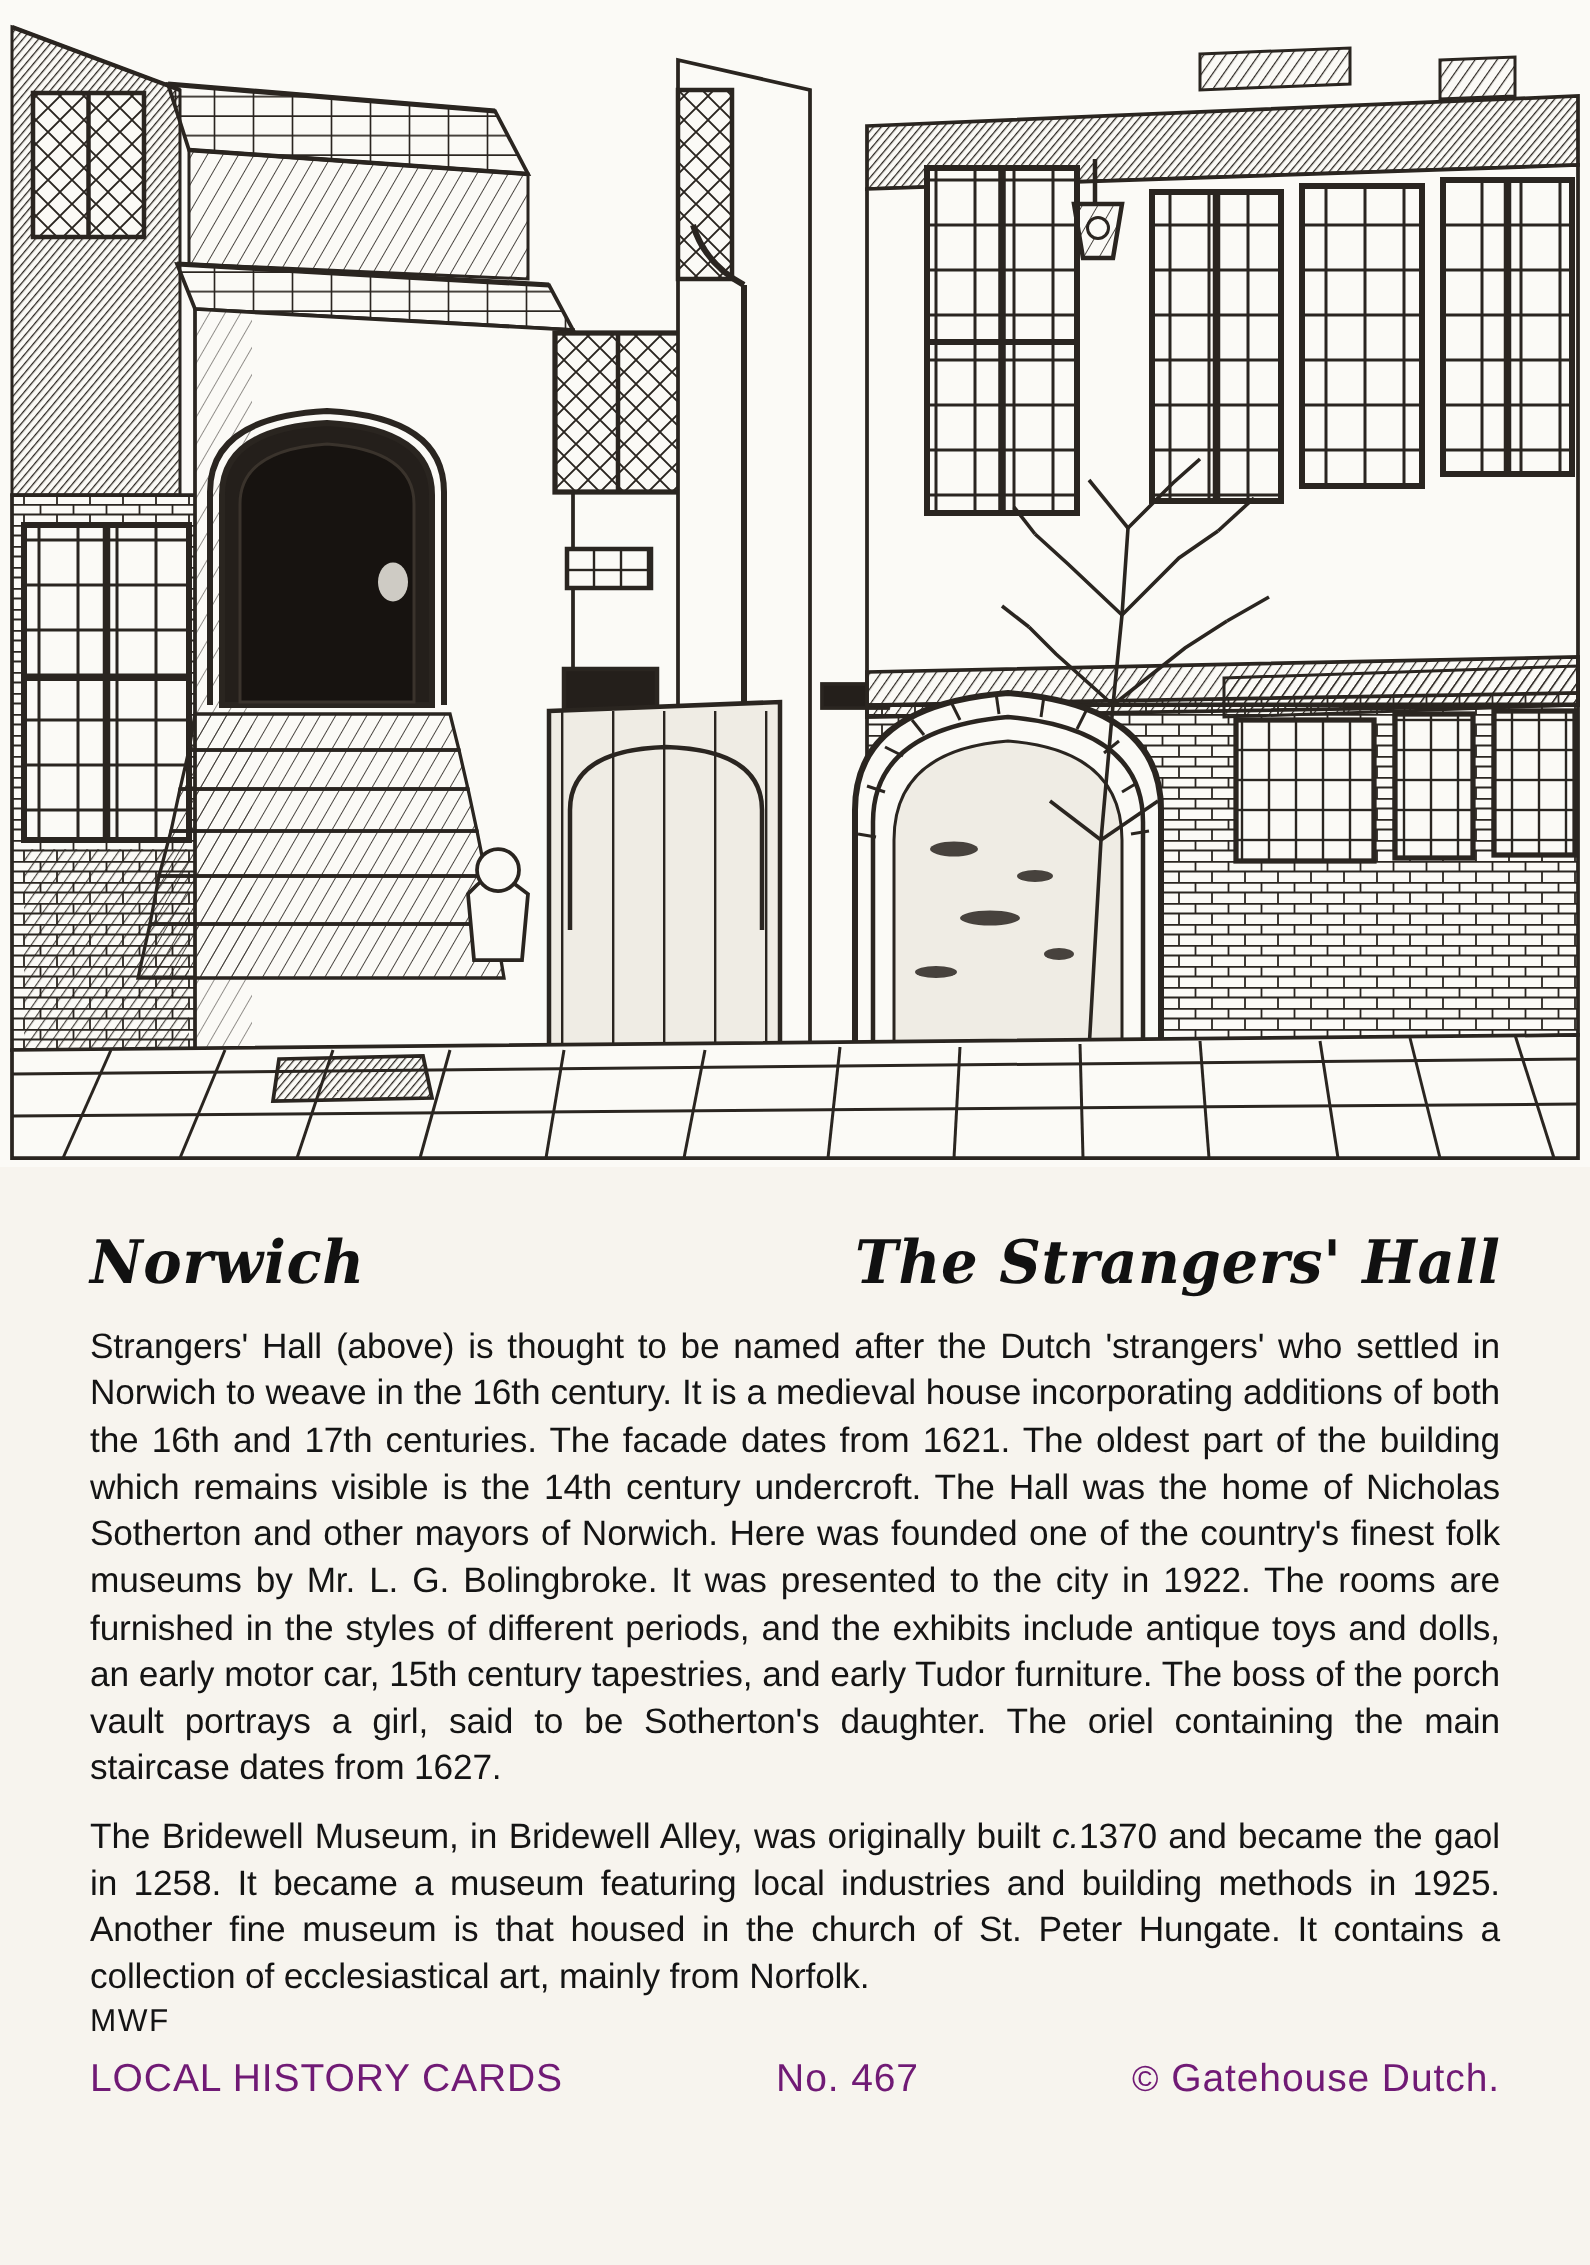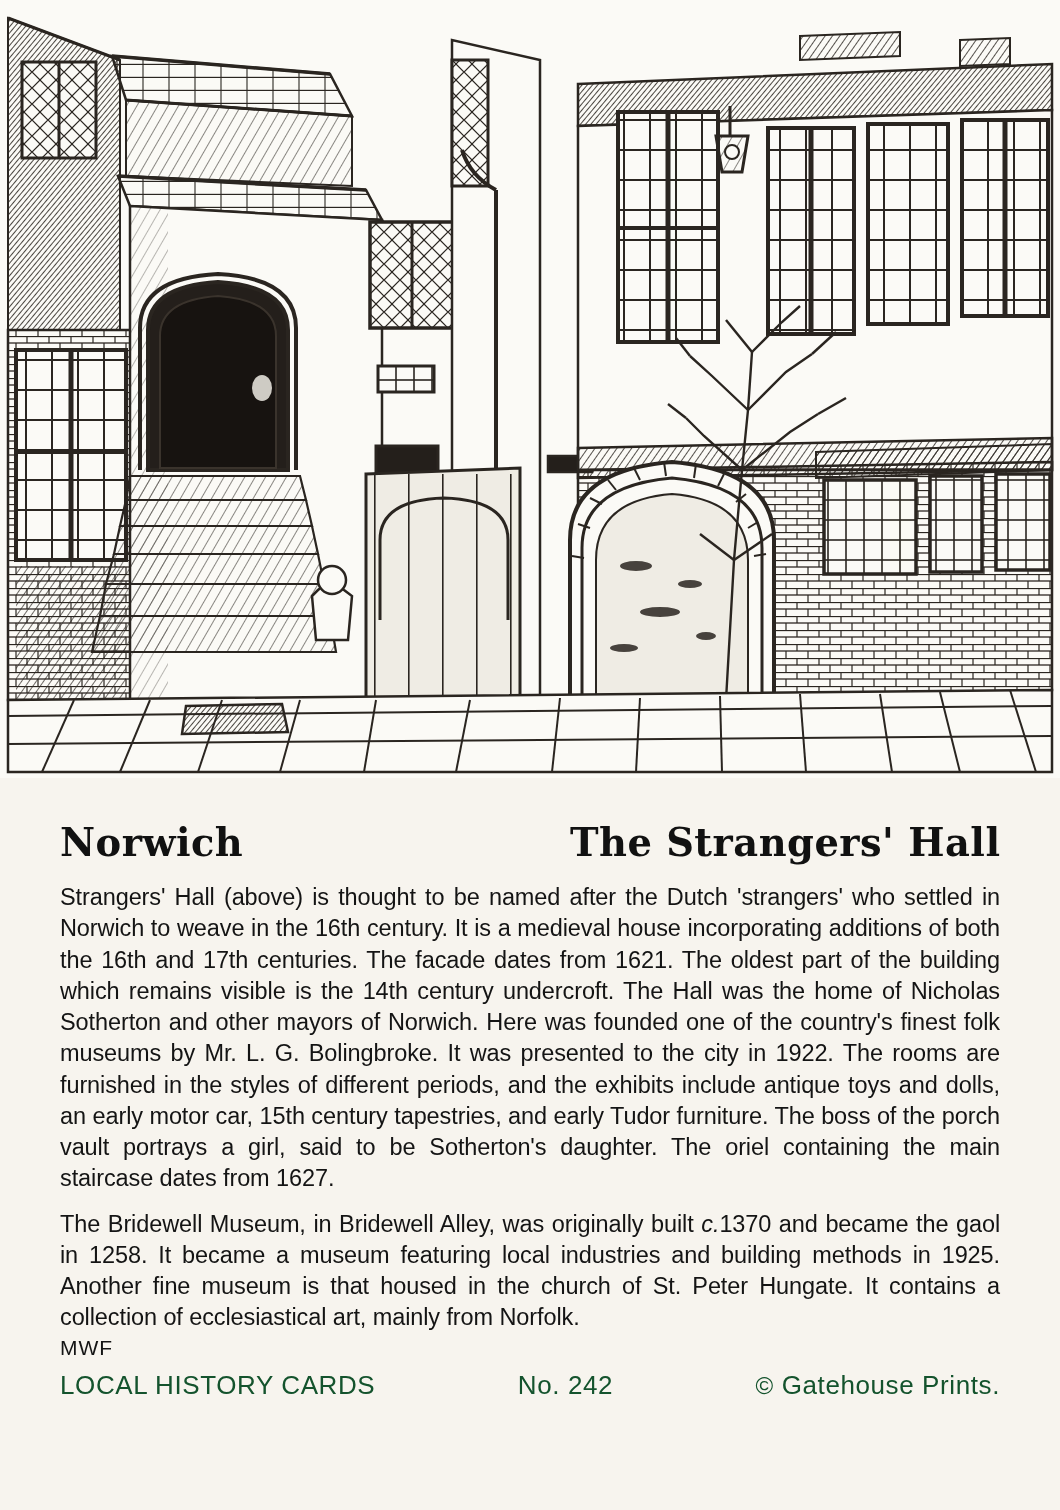--- a/index.html
+++ b/index.html
@@ -46,20 +46,21 @@
     padding: 18px 60px 0 60px;
     box-sizing: border-box;
   }
 
   .titlerow {
     display: flex;
     align-items: baseline;
     justify-content: space-between;
     margin-top: 26px;
     margin-bottom: 14px;
+    font-style: italic;
   }
   .blackletter {
     font-family: "DejaVu Serif", serif;
     font-weight: bold;
     color: #111;
     letter-spacing: 0.5px;
     font-size: 40px;
     line-height: 1;
     transform: scaleX(0.96);
     transform-origin: left bottom;
@@ -90,21 +91,21 @@
     margin-right: 6px;
     color: #141414;
   }
 
   .footer {
     display: flex;
     align-items: baseline;
     margin-top: 10px;
     font-size: 26px;
     letter-spacing: 0.6px;
-    color: #14532d;
+    color: #701a75;
   }
   .footer .f-left { flex: 0 0 auto; }
   .footer .f-mid { flex: 1 1 auto; text-align: center; }
   .footer .f-right { flex: 0 0 auto; }
   .copy-mark { font-size: 24px; }
 </style>
 </head>
 <body>
 
 <div class="card">
@@ -346,21 +347,21 @@
 
     <div class="body-copy">
       <p>Strangers' Hall (above) is thought to be named after the Dutch 'strangers' who settled in Norwich to weave in the 16th century. It is a medieval house incorporating additions of both the 16th and 17th centuries. The facade dates from 1621. The oldest part of the building which remains visible is the 14th century undercroft. The Hall was the home of Nicholas Sotherton and other mayors of Norwich. Here was founded one of the country's finest folk museums by Mr. L. G. Bolingbroke. It was presented to the city in 1922. The rooms are furnished in the styles of different periods, and the exhibits include antique toys and dolls, an early motor car, 15th century tapestries, and early Tudor furniture. The boss of the porch vault portrays a girl, said to be Sotherton's daughter. The oriel containing the main staircase dates from 1627.</p>
       <p><span>The Bridewell Museum, in Bridewell Alley, was originally built </span><span class="ital">c.</span><span>1370 and became the gaol in 1258. It became a museum featuring local industries and building methods in 1925. Another fine museum is that housed in the church of St. Peter Hungate. It contains a collection of ecclesiastical art, mainly from Norfolk.</span></p>
     </div>
 
     <div class="initials">MWF</div>
 
     <div class="footer">
       <div class="f-left">LOCAL HISTORY CARDS</div>
-      <div class="f-mid">No. 242</div>
+      <div class="f-mid">No. 467</div>
       <div class="f-right">
         <span class="copy-mark">©</span>
-        <span>Gatehouse Prints.</span>
+        <span>Gatehouse Dutch.</span>
       </div>
     </div>
 
   </div>
 </div>
 
 </body></html>

